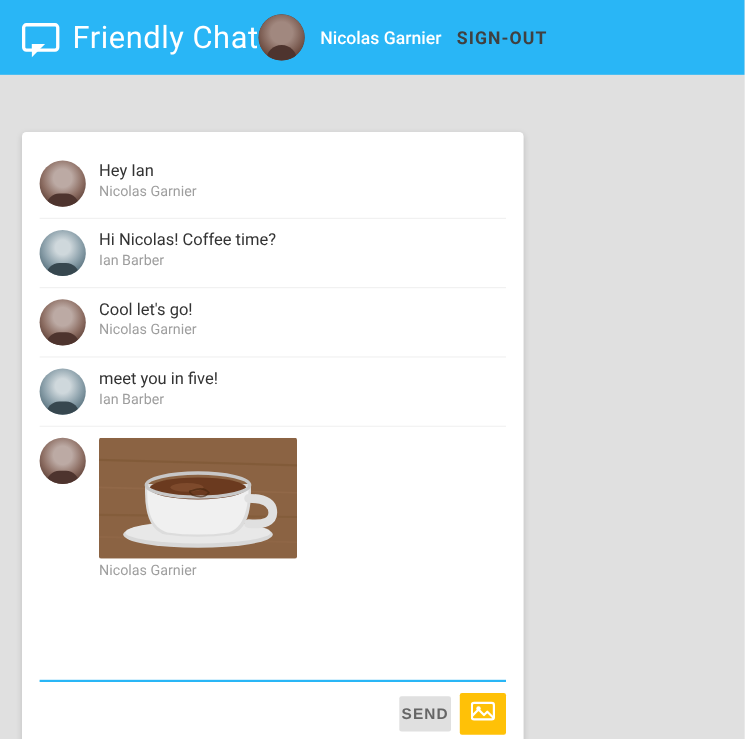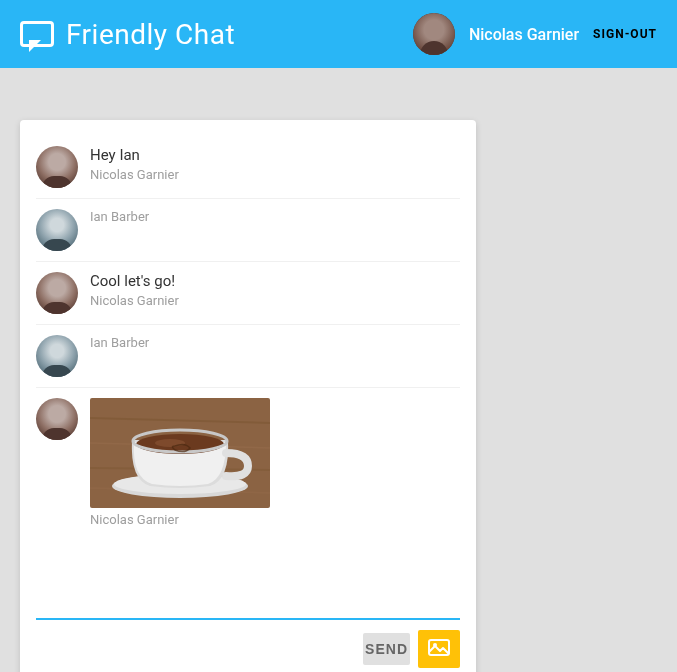--- a/index.html
+++ b/index.html
@@ -11,21 +11,20 @@
       overflow: hidden;
     }
 
     
     .header {
       background: #29b6f6;
       height: 68px;
       display: flex;
       align-items: center;
       padding: 0 20px;
-      justify-content: space-between;
     }
     .header-left {
       display: flex;
       align-items: center;
       gap: 12px;
     }
     .header-icon {
       width: 34px;
       height: 26px;
       border: 3px solid white;
@@ -81,22 +80,22 @@
       height: 14px;
       background: #4e342e;
       border-radius: 14px 14px 0 0;
     }
     .header-name {
       color: white;
       font-size: 16px;
       font-weight: 500;
     }
     .sign-out {
-      color: #000000;
-      font-size: 12px;
+      color: #404040;
+      font-size: 16px;
       font-weight: 700;
       letter-spacing: 1px;
       cursor: pointer;
       text-transform: uppercase;
     }
 
     
     .main {
       padding: 20px;
       height: 604px;
@@ -284,35 +283,37 @@
         <div class="avatar-msg avatar-nicolas"></div>
         <div class="message-content">
           <div class="message-text">Hey Ian</div>
           <div class="message-sender">Nicolas Garnier</div>
         </div>
       </div>
 
       <div class="message-row">
         <div class="avatar-msg avatar-ian"></div>
         <div class="message-content">
+          <div class="message-text">Hi Nicolas! Coffee time?</div>
           <div class="message-sender">Ian Barber</div>
         </div>
       </div>
 
       <div class="message-row">
         <div class="avatar-msg avatar-nicolas"></div>
         <div class="message-content">
           <div class="message-text">Cool let's go!</div>
           <div class="message-sender">Nicolas Garnier</div>
         </div>
       </div>
 
       <div class="message-row">
         <div class="avatar-msg avatar-ian"></div>
         <div class="message-content">
+          <div class="message-text">meet you in five!</div>
           <div class="message-sender">Ian Barber</div>
         </div>
       </div>
 
       <div class="message-row">
         <div class="avatar-msg avatar-nicolas"></div>
         <div class="message-content">
           <div class="coffee-image">
             
             <svg class="coffee-svg" viewBox="0 0 180 110" xmlns="http://www.w3.org/2000/svg">

